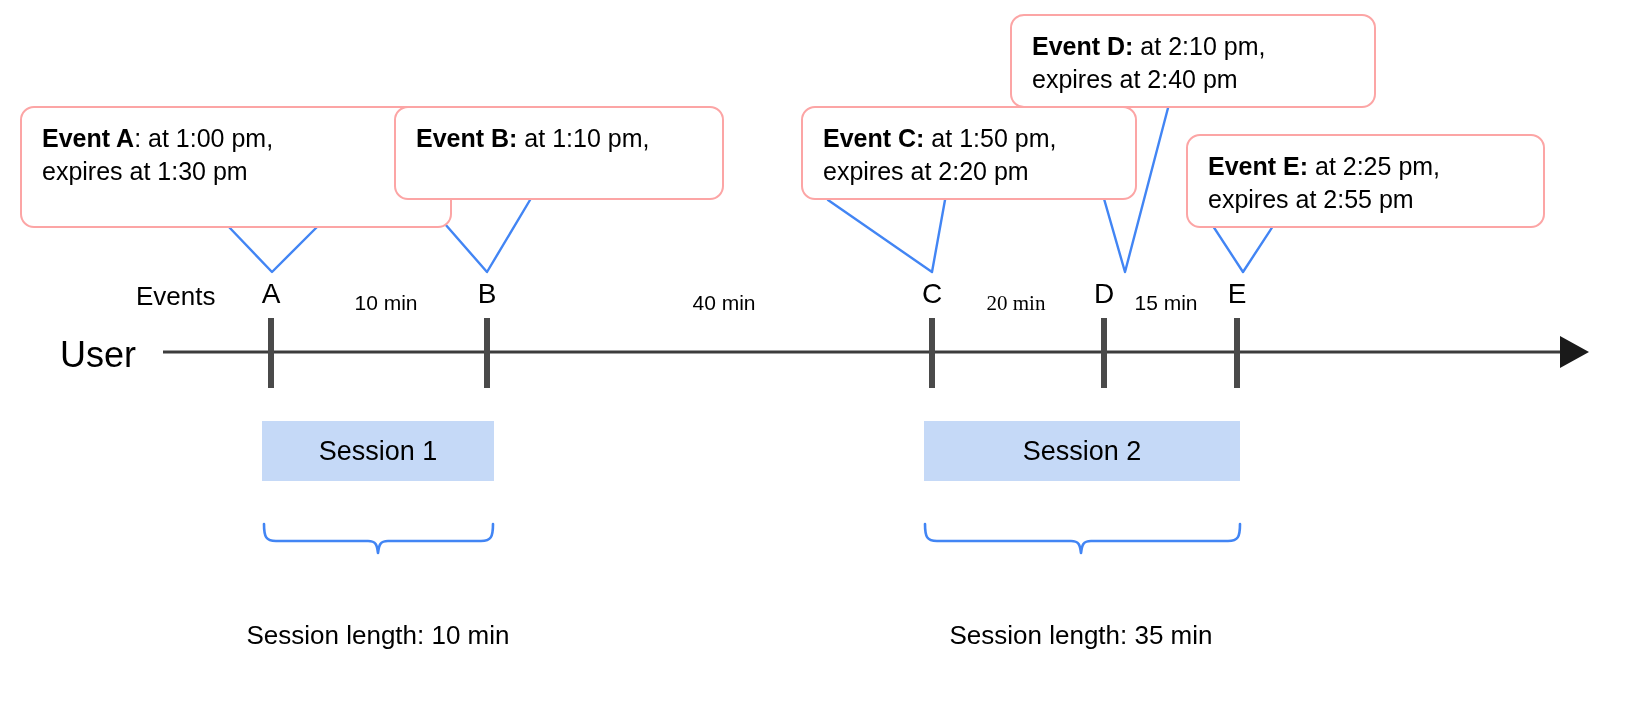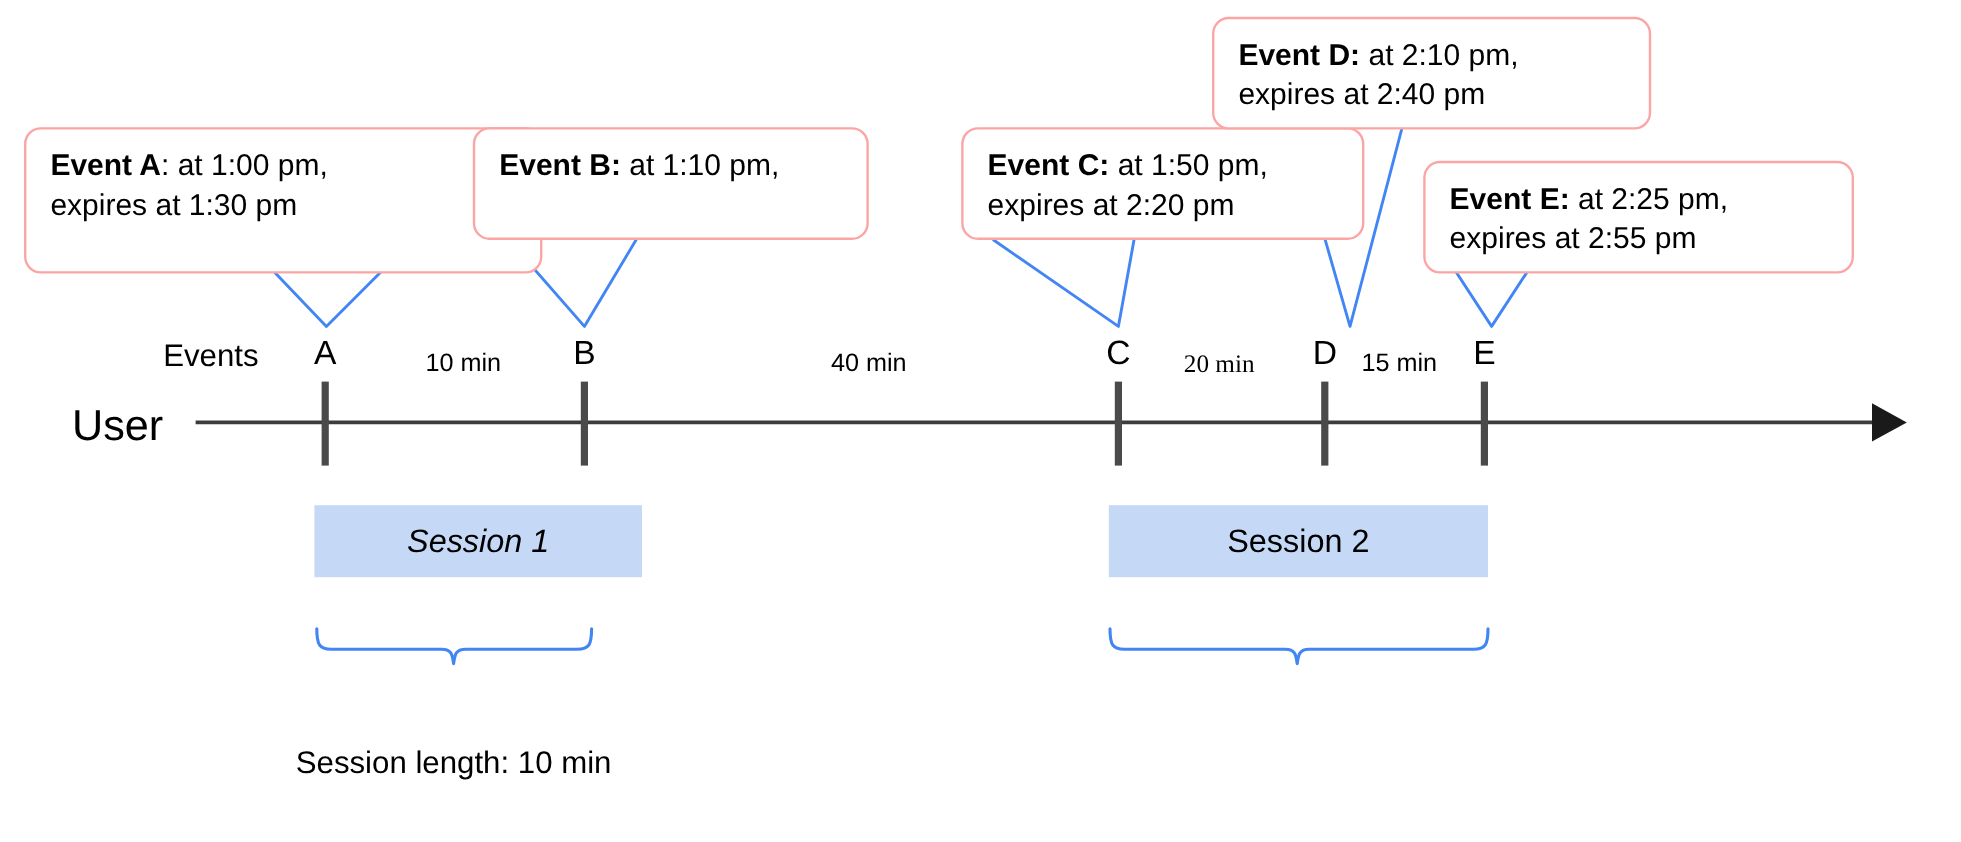--- a/index.html
+++ b/index.html
@@ -176,24 +176,25 @@
   <div class="tick-label" style="left:467px; top:278px; width:40px;">B</div>
   <div class="tick-label" style="left:912px; top:278px; width:40px;">C</div>
   <div class="tick-label" style="left:1084px; top:278px; width:40px;">D</div>
   <div class="tick-label" style="left:1217px; top:278px; width:40px;">E</div>
 
   <div class="gap-label" style="left:331px; top:291px; width:110px;">10 min</div>
   <div class="gap-label" style="left:669px; top:291px; width:110px;">40 min</div>
   <div class="gap-label" style="left:961px; top:291px; width:110px;font-family:Liberation Serif, serif;">20 min</div>
   <div class="gap-label" style="left:1116px; top:291px; width:100px;">15 min</div>
 
-  <div class="session-box" style="left:262px; top:421px; width:273px; height:60px;font-style:italic;">
+  <div class="session-box" style="left:262px; top:421px; width:232px; height:60px;">
     <span>Session 1</span>
   </div>
 
   <div class="session-box" style="left:924px; top:421px; width:316px; height:60px;">
     <span>Session 2</span>
   </div>
 
   <div class="session-length" style="left:218px; top:620px; width:320px;">Session length: 10 min</div>
 
+  <div class="session-length" style="left:921px; top:620px; width:320px;">Session length: 35 min</div>
 
 </div>
 
 </body></html>

